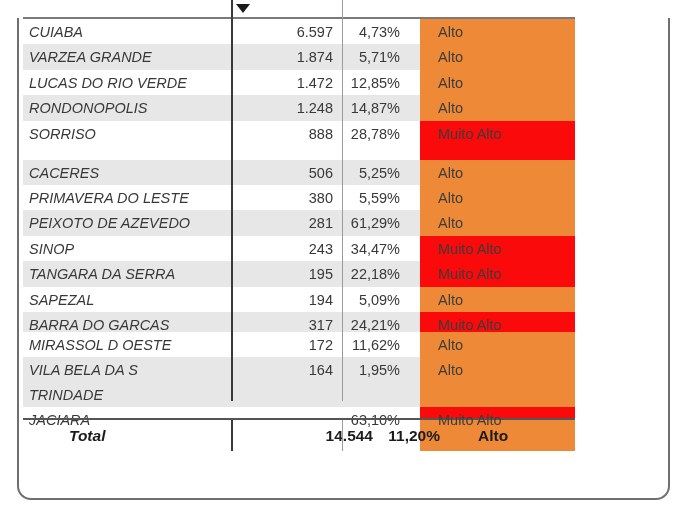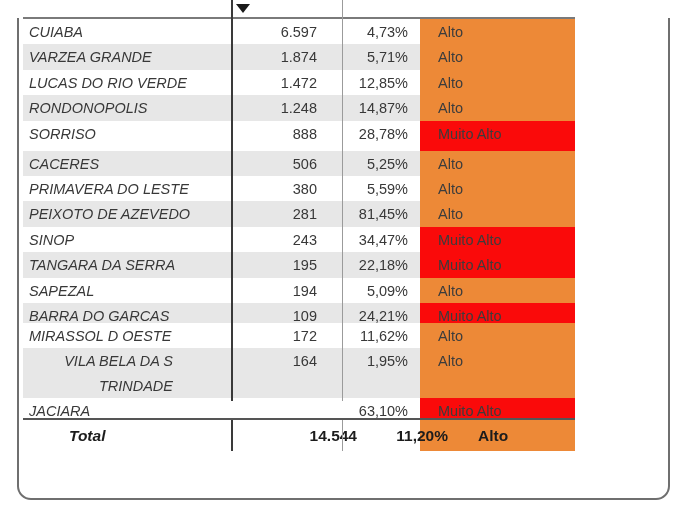--- a/index.html
+++ b/index.html
@@ -33,21 +33,21 @@
     position: absolute;
     left: 17px;
     top: 0px;
     width: 653px;
     height: 455px;
     box-sizing: border-box;
   }
 
   
   .col-name  { left: 6px;   width: 209px; font-style: italic; }
-  .col-value { left: 199px; width: 110px; }
+  .col-value { left: 215px; width: 110px; }
   .col-pct   { left: 327px; width: 76px;  }
   .col-stat  { left: 403px; width: 155px; }
 
   
   #header-strip {
     position: absolute;
     left: 0;
     top: 0;
     width: 653px;
     height: 18px;
@@ -98,21 +98,21 @@
     display: flex;
     align-items: flex-start;
     font-size: 14.5px;
     color: #383838;
     line-height: 25px;
     padding-top: 1px;
     white-space: pre-line;
   }
   .cell.name  { justify-content: flex-start; padding-left: 6px; }
   .cell.value { justify-content: flex-end;   padding-right: 9px; }
-  .cell.pct   { justify-content: flex-end;   padding-right: 12px; }
+  .cell.pct   { justify-content: flex-end;   padding-right: 20px; }
   .cell.stat  { justify-content: flex-start; padding-left: 18px; align-items: flex-start; }
 
   .status-fill {
     position: absolute;
     left: 403px;
     top: 0;
     width: 155px;
     height: 100%;
   }
   .status-fill.alto       { background: #ed8937; }
@@ -231,21 +231,21 @@
         <div class="cell stat col-stat"><span class="stat-text">Alto</span></div>
       </div>
       <div class="data-row band" style="height: 25.4px;">
         <div class="row-band-bg"></div>
         <div class="status-fill alto"></div>
         <div class="cell name col-name">RONDONOPOLIS</div>
         <div class="cell value col-value">1.248</div>
         <div class="cell pct col-pct">14,87%</div>
         <div class="cell stat col-stat"><span class="stat-text">Alto</span></div>
       </div>
-      <div class="data-row noband" style="height: 30px;">
+      <div class="data-row noband" style="height: 39px;">
         <div class="row-band-bg"></div>
         <div class="status-fill muito-alto"></div>
         <div class="cell name col-name">SORRISO</div>
         <div class="cell value col-value">888</div>
         <div class="cell pct col-pct">28,78%</div>
         <div class="cell stat col-stat"><span class="stat-text">Muito Alto</span></div>
       </div>
       <div class="data-row band" style="height: 25.4px;">
         <div class="row-band-bg"></div>
         <div class="status-fill alto"></div>
@@ -260,21 +260,21 @@
         <div class="cell name col-name">PRIMAVERA DO LESTE</div>
         <div class="cell value col-value">380</div>
         <div class="cell pct col-pct">5,59%</div>
         <div class="cell stat col-stat"><span class="stat-text">Alto</span></div>
       </div>
       <div class="data-row band" style="height: 25.4px;">
         <div class="row-band-bg"></div>
         <div class="status-fill alto"></div>
         <div class="cell name col-name">PEIXOTO DE AZEVEDO</div>
         <div class="cell value col-value">281</div>
-        <div class="cell pct col-pct">81,45%</div>
+        <div class="cell pct col-pct">61,29%</div>
         <div class="cell stat col-stat"><span class="stat-text">Alto</span></div>
       </div>
       <div class="data-row noband" style="height: 25.4px;">
         <div class="row-band-bg"></div>
         <div class="status-fill muito-alto"></div>
         <div class="cell name col-name">SINOP</div>
         <div class="cell value col-value">243</div>
         <div class="cell pct col-pct">34,47%</div>
         <div class="cell stat col-stat"><span class="stat-text">Muito Alto</span></div>
       </div>
@@ -291,36 +291,36 @@
         <div class="status-fill alto"></div>
         <div class="cell name col-name">SAPEZAL</div>
         <div class="cell value col-value">194</div>
         <div class="cell pct col-pct">5,09%</div>
         <div class="cell stat col-stat"><span class="stat-text">Alto</span></div>
       </div>
       <div class="data-row band" style="height: 20px; border-radius: 6px;">
         <div class="row-band-bg"></div>
         <div class="status-fill muito-alto"></div>
         <div class="cell name col-name">BARRA DO GARCAS</div>
-        <div class="cell value col-value">109</div>
+        <div class="cell value col-value">317</div>
         <div class="cell pct col-pct">24,21%</div>
         <div class="cell stat col-stat"><span class="stat-text">Muito Alto</span></div>
       </div>
       <div class="data-row noband" style="height: 25.4px;">
         <div class="row-band-bg"></div>
         <div class="status-fill alto"></div>
         <div class="cell name col-name">MIRASSOL D OESTE</div>
         <div class="cell value col-value">172</div>
         <div class="cell pct col-pct">11,62%</div>
         <div class="cell stat col-stat"><span class="stat-text">Alto</span></div>
       </div>
       <div class="data-row band" style="height: 50px;">
         <div class="row-band-bg"></div>
         <div class="status-fill alto" style="height: 50px;"></div>
-        <div class="cell name col-name" style="width: 150px; text-align: right;">VILA BELA DA S TRINDADE</div>
+        <div class="cell name col-name" style="width: 150px;">VILA BELA DA S TRINDADE</div>
         <div class="cell value col-value">164</div>
         <div class="cell pct col-pct">1,95%</div>
         <div class="cell stat col-stat"><span class="stat-text">Alto</span></div>
       </div>
       <div class="data-row noband" style="height: 25.4px;">
         <div class="row-band-bg"></div>
         <div class="status-fill muito-alto"></div>
         <div class="cell name col-name">JACIARA</div>
         <div class="cell pct col-pct">63,10%</div>
         <div class="cell stat col-stat"><span class="stat-text">Muito Alto</span></div>

